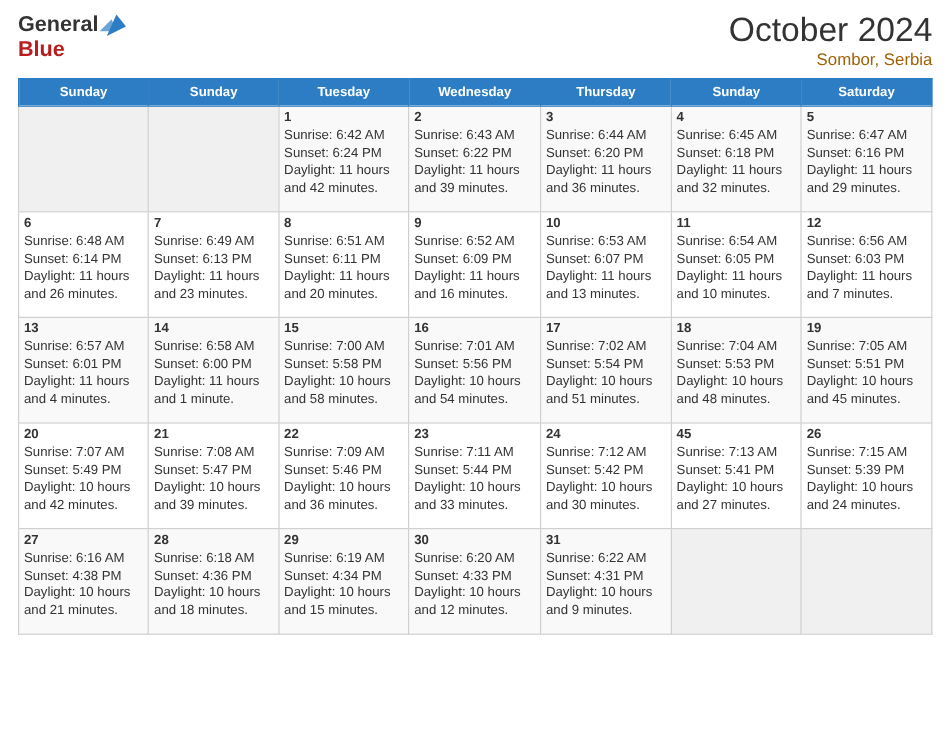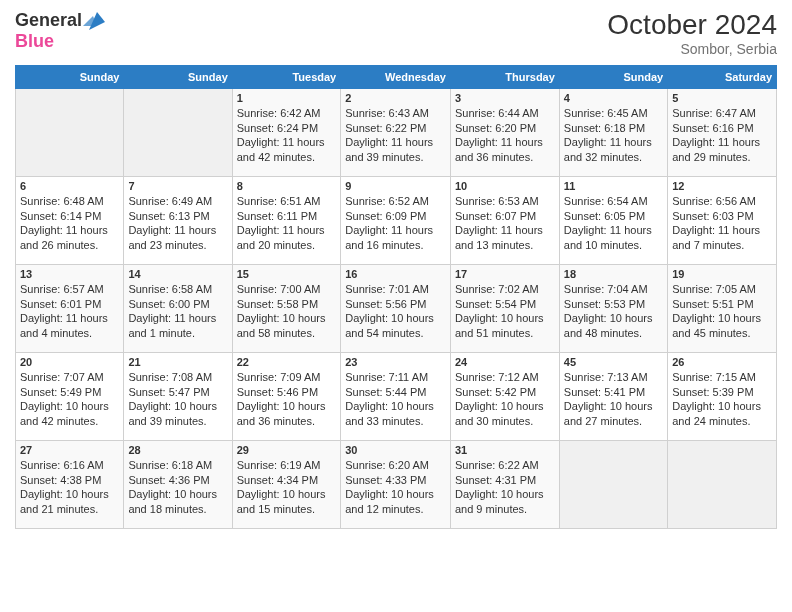--- a/index.html
+++ b/index.html
@@ -26,32 +26,32 @@
       text-align: right;
     }
     .month-title {
       font-size: 28px;
       font-weight: 300;
       color: #333;
       line-height: 1.1;
     }
     .subtitle {
       font-size: 14px;
-      color: #737373;
+      color: #a16207;
     }
     .calendar {
       width: 100%;
       border-collapse: collapse;
       font-size: 9.5px;
     }
     .calendar thead tr th {
       background: #2c7dc4;
       color: #fff;
       padding: 5px 4px;
-      text-align: right;
+      text-align: center;
       font-size: 11px;
       font-weight: bold;
       border: 1px solid #2c7dc4;
     }
     .calendar tbody tr td {
       border: 1px solid #d0d0d0;
       vertical-align: top;
       padding: 3px 4px;
       width: 113px;
       height: 88px;
@@ -80,21 +80,21 @@
       align-items: center;
     }
     .logo-general {
       font-size: 18px;
       font-weight: bold;
       color: #333;
     }
     .logo-blue-text {
       font-size: 18px;
       font-weight: bold;
-      color: #ec4899;
+      color: #b91c1c;
     }
   </style>
 </head>
 <body>
 
 <div class="container">
   <div class="header">
     <div class="logo-wrapper">
       <div>
         <div style="display:flex; align-items:center;">

